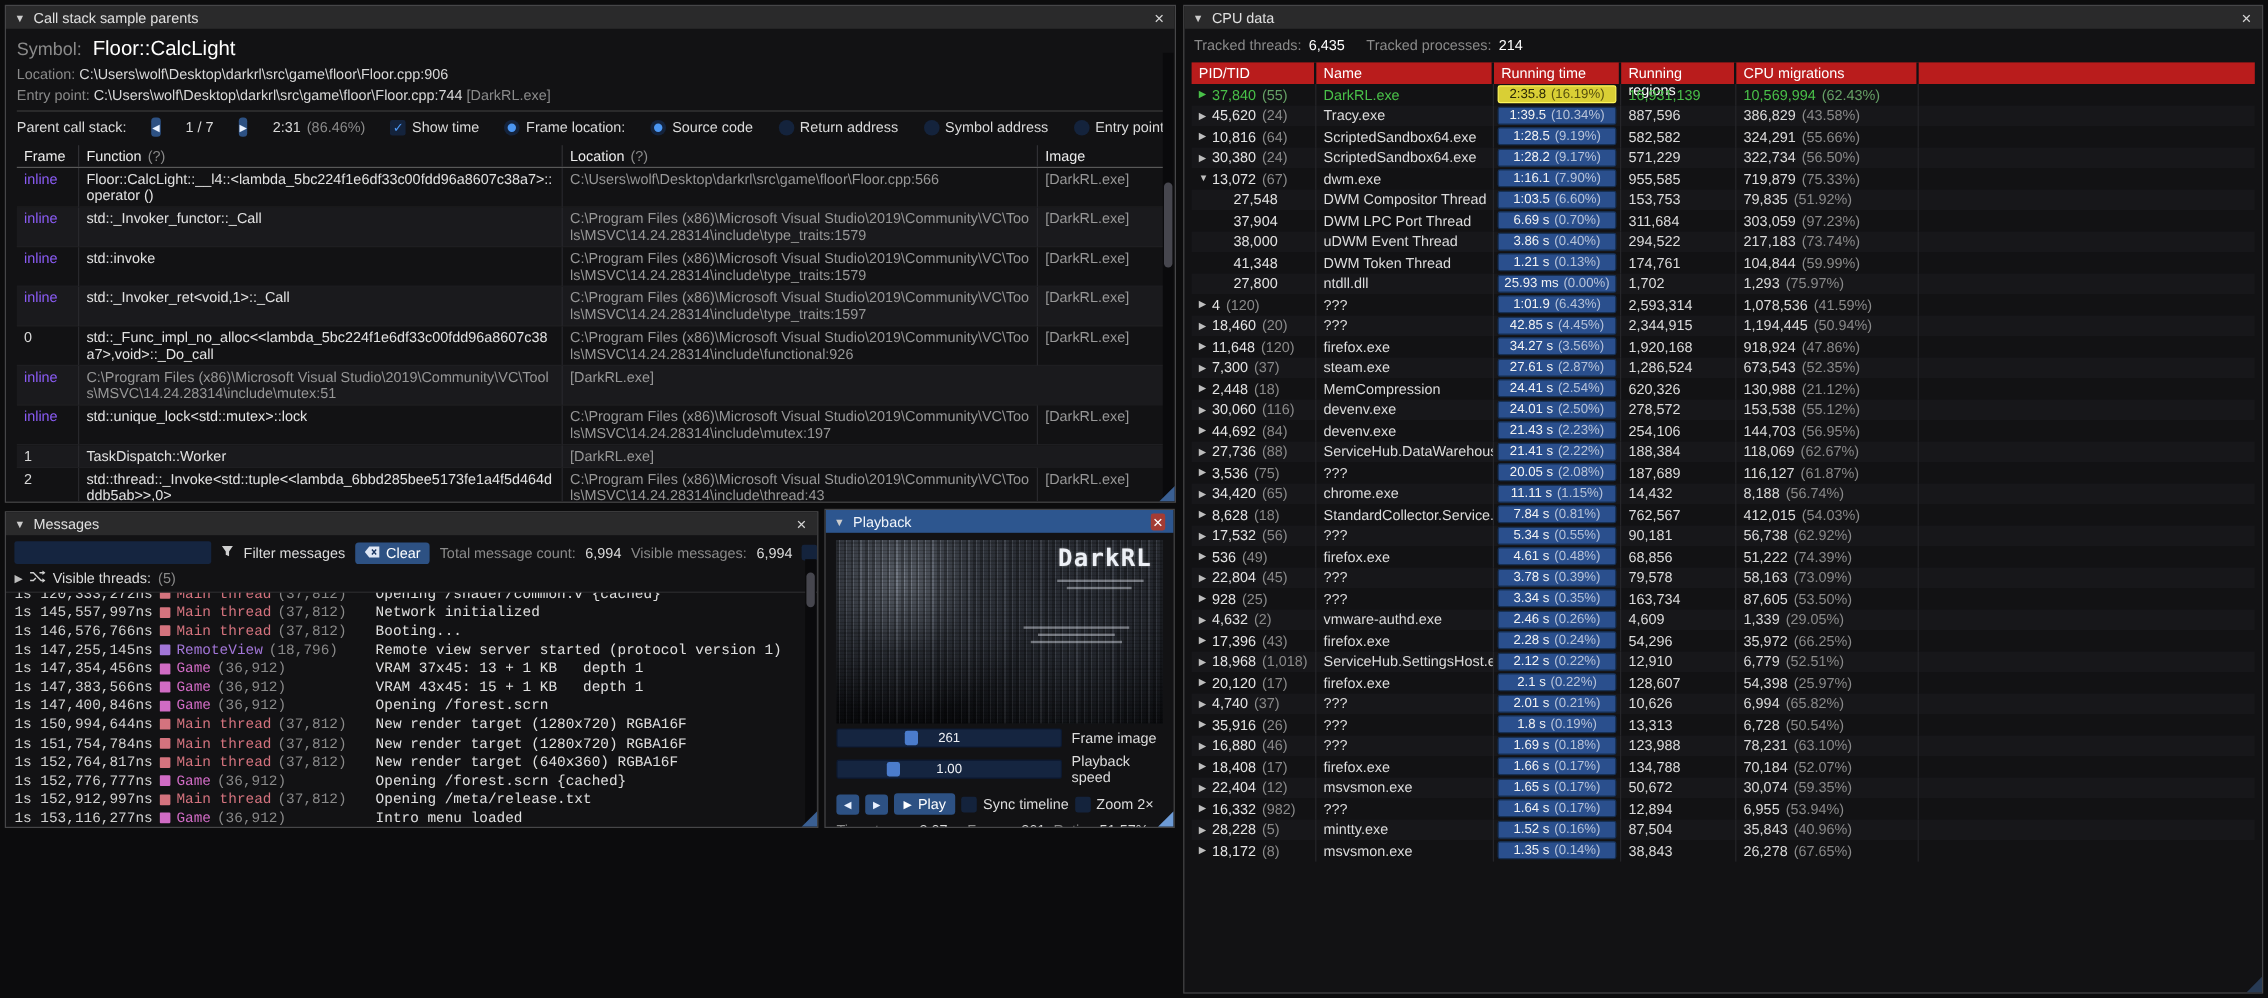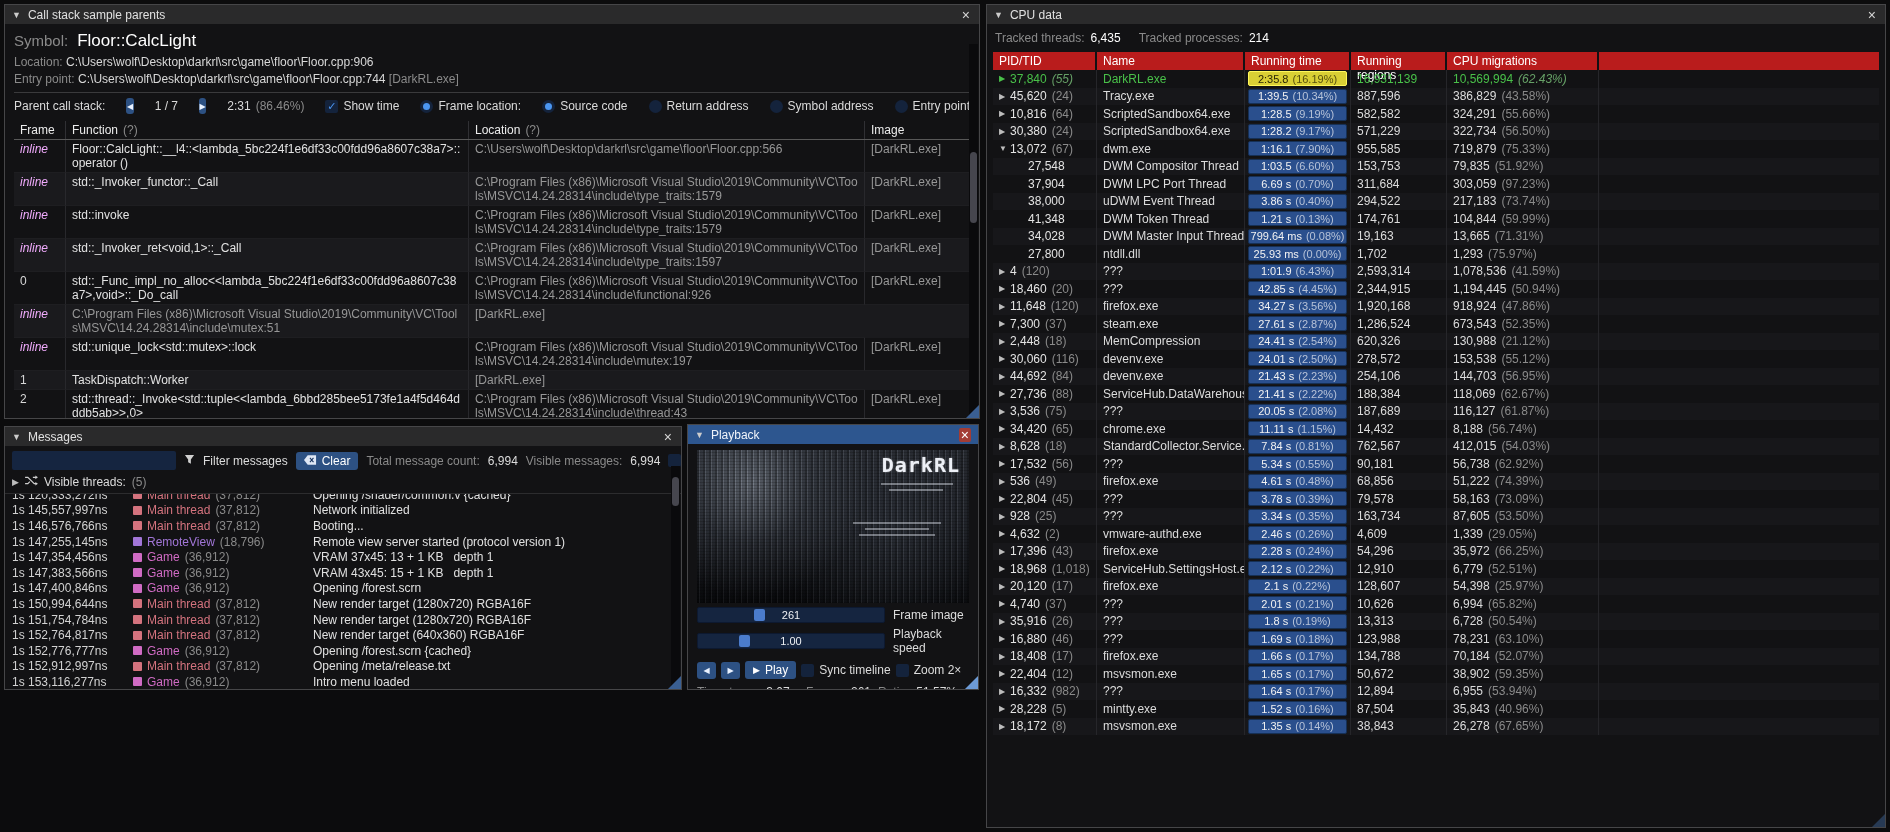--- a/index.html
+++ b/index.html
@@ -32,21 +32,21 @@
   .pair{display:flex;align-items:center;gap:5px;}
   .cs-head,.cs-row{display:grid;grid-template-columns:52px 403px 396px 1fr;}
   .cs-head{border-bottom:1px solid #585858;}
   .cs-head>span{color:#ececec;padding:2px 6px;border-right:1px solid #303034;}
   .cs-head>span:last-child{border-right:none;}
   .cs-head .hint{color:#8a8a8a;margin-left:5px;}
   .cs-rows .cs-row:nth-child(even){background:#1a1a1d;}
   .cs-row>span{padding:2px 6px;border-right:1px solid #28282c;border-bottom:1px solid #1e1e21;word-break:break-all;}
   .cs-row>span:last-child{border-right:none;}
   .cell-frame{color:#d8d8d8;word-break:normal !important;}
-  .cell-frame.inline{color:#f0abfc;font-style:italic;}
+  .cell-frame.inline{color:#8b5cf6;}
   .cell-func{color:#e2e2e2;}
   .cell-loc{color:#979797;}
   .cell-img{color:#979797;word-break:normal !important;}
 
   
   .w-cpu{left:986px;top:4px;width:900px;height:824px;}
   .cpu-body{padding:2px 6px;height:calc(100% - 19px);box-sizing:border-box;position:relative;overflow:hidden;}
   .cpu-info{margin:5px 2px 7px;color:#e6e6e6;display:flex;gap:6px;align-items:center;}
   .cpu-info .num{margin-right:12px;color:#ffffff;}
   .cpu-head,.cpu-row{display:grid;grid-template-columns:104px 148px 106px 96px 152px 1fr;align-items:center;}
@@ -61,36 +61,36 @@
   .c-pid s{color:#8a8a8a;margin-left:5px;}
   .cpu-row.child .c-pid{padding-left:24px;}
   .c-name{color:#dcdcdc;}
   .c-time{padding:0 3px !important;}
   .pill{width:100%;height:13px;background:#2a4f8d;border:1px solid #163055;border-radius:2px;display:flex;align-items:center;justify-content:center;gap:4px;font-size:11px;color:#f2f2f2;overflow:hidden;white-space:nowrap;}
   .pill s{color:#b6c2d8;}
   .c-reg{color:#dcdcdc;}
   .c-mig b{color:#dcdcdc;}
   .c-mig s{color:#8a8a8a;margin-left:5px;}
   .cpu-row.sel .c-pid b,.cpu-row.sel .c-pid i,.cpu-row.sel .c-name,.cpu-row.sel .c-reg,.cpu-row.sel .c-mig b{color:#49c049;}
-  .cpu-row.sel .c-pid s,.cpu-row.sel .c-mig s{color:#66a066;font-style:italic;}
+  .cpu-row.sel .c-pid s,.cpu-row.sel .c-mig s{color:#66a066;}
   .cpu-row.sel .pill{background:#d9cf35;border-color:#fff75a;color:#2a2705;}
   .cpu-row.sel .pill s{color:#57500e;}
   .w-cpu .grip{border-bottom-color:#273a54;}
 
   
   .w-msg{left:4px;top:426px;width:678px;height:264px;}
   .msg-body{height:calc(100% - 19px);box-sizing:border-box;position:relative;overflow:hidden;color:#dcdcdc;}
   .msg-tools{display:flex;align-items:center;gap:8px;padding:5px 7px 3px;white-space:nowrap;}
   .filter-input{width:160px;height:17px;background:#152540;border:none;border-radius:2px;outline:none;color:#e8e8e8;flex:0 0 160px;}
   .btn{display:flex;align-items:center;gap:5px;background:#2d5183;color:#ffffff;border-radius:3px;padding:2px 8px;cursor:pointer;}
   .clip{width:22px;overflow:hidden;white-space:nowrap;}
   .msg-tools2{display:flex;align-items:center;gap:6px;padding:2px 7px 4px;border-bottom:1px solid #2c2c2e;}
   .treearrow{font-size:9px;color:#bdbdbd;cursor:pointer;}
   .msg-list{height:198px;overflow:hidden;position:relative;}
-  .msg-inner{margin-top:-7px;}
+  .msg-inner{margin-top:-7px;font-family:Liberation Mono, monospace;}
   .msg-row{display:grid;grid-template-columns:128px 180px 1fr;height:15.6px;align-items:center;}
   .m-time{color:#d2d2d2;padding-left:7px;white-space:nowrap;}
   .m-thread{display:flex;align-items:center;gap:5px;white-space:nowrap;overflow:hidden;}
   .sq{width:9px;height:9px;border-radius:1px;flex:0 0 9px;}
   .m-thread s{color:#8a8a8a;}
   .m-text{color:#e0e0e0;white-space:pre;overflow:hidden;}
 
   
   .w-pb{left:687px;top:424px;width:292px;height:266px;}
   .w-pb .titlebar{background:#2d568f;color:#f0f4fa;}
@@ -452,40 +452,20 @@
             </span>
           </span>
           <span class="c-reg">174,761</span>
           <span class="c-mig">
             <b>104,844</b>
             <s>(59.99%)</s>
           </span>
           <span></span>
         </div>
 
-        <div class="cpu-row child">
-          <span class="c-pid">
-            <i class="arrow"></i>
-            <b>34,028</b>
-            <s></s>
-          </span>
-          <span class="c-name">DWM Master Input Thread</span>
-          <span class="c-time">
-            <span class="pill">
-              <b>799.64 ms</b>
-              <s>(0.08%)</s>
-            </span>
-          </span>
-          <span class="c-reg">19,163</span>
-          <span class="c-mig">
-            <b>13,665</b>
-            <s>(71.31%)</s>
-          </span>
-          <span></span>
-        </div>
 
         <div class="cpu-row child">
           <span class="c-pid">
             <i class="arrow"></i>
             <b>27,800</b>
             <s></s>
           </span>
           <span class="c-name">ntdll.dll</span>
           <span class="c-time">
             <span class="pill">
@@ -992,21 +972,21 @@
           </span>
           <span class="c-name">msvsmon.exe</span>
           <span class="c-time">
             <span class="pill">
               <b>1.65 s</b>
               <s>(0.17%)</s>
             </span>
           </span>
           <span class="c-reg">50,672</span>
           <span class="c-mig">
-            <b>38,902</b>
+            <b>30,074</b>
             <s>(59.35%)</s>
           </span>
           <span></span>
         </div>
 
         <div class="cpu-row">
           <span class="c-pid">
             <i class="arrow">▶</i>
             <b>16,332</b>
             <s>(982)</s>

